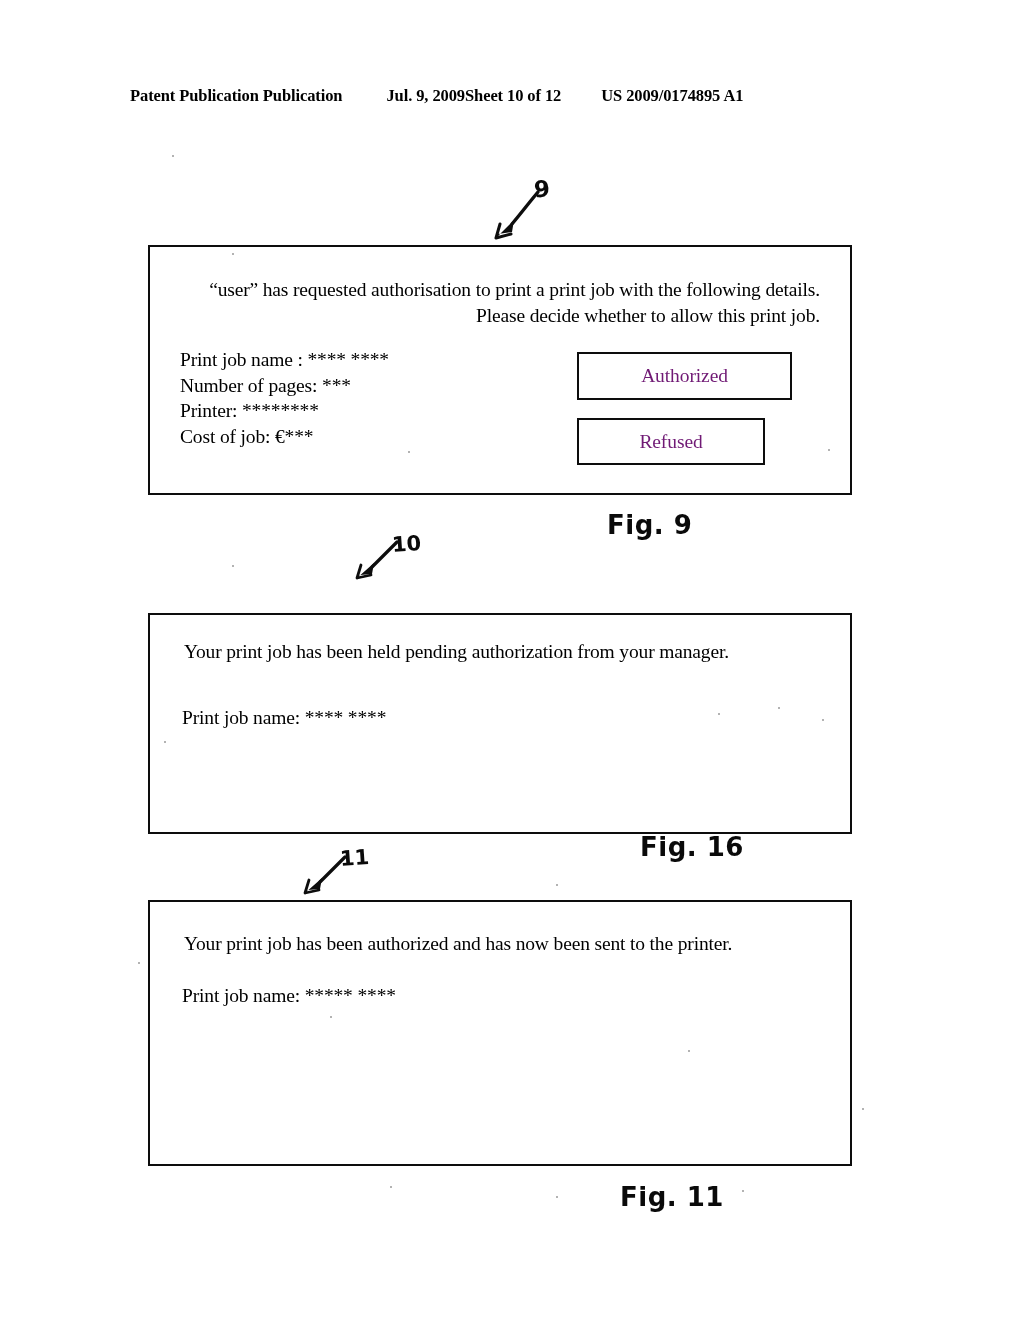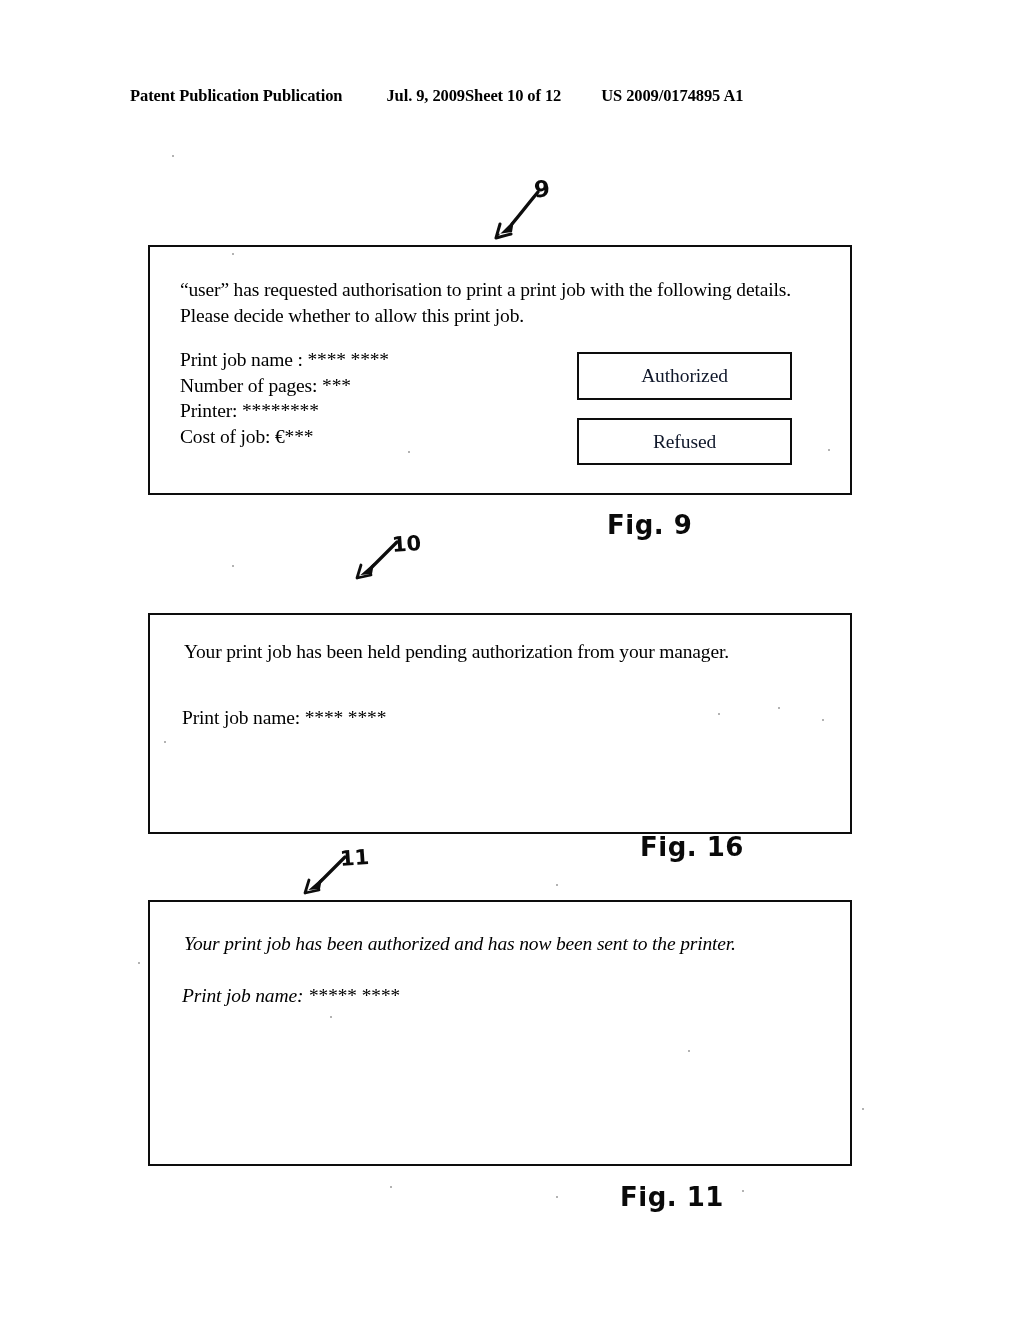--- a/index.html
+++ b/index.html
@@ -37,28 +37,29 @@
 
   
   .fig-box {
     position: absolute;
     border: 2px solid #0d0d0d;
     background: #ffffff;
     box-sizing: border-box;
   }
   #fig9-box  { left: 148px; top: 245px;  width: 704px; height: 250px; }
   #fig10-box { left: 148px; top: 613px;  width: 704px; height: 221px; font-family: Liberation Serif, serif; }
-  #fig11-box { left: 148px; top: 900px;  width: 704px; height: 266px; font-style: italic; }
+  #fig11-box { left: 148px; top: 900px;  width: 704px; height: 266px; }
 
   
   .dlg-prompt {
     position: absolute;
     font-size: 19.5px;
     line-height: 26px;
     letter-spacing: -0.15px;
+    text-align: right;
   }
   #fig9-prompt { left: 30px; top: 30px; width: 640px; }
 
   .dlg-details {
     position: absolute;
     left: 30px;
     top: 100px;
     font-size: 19.5px;
     line-height: 25.5px;
     letter-spacing: -0.15px;
@@ -81,25 +82,25 @@
     position: absolute;
     border: 2px solid #0d0d0d;
     background: #ffffff;
     box-sizing: border-box;
     display: flex;
     align-items: center;
     justify-content: center;
     font-family: "Liberation Serif", "DejaVu Serif", serif;
     font-size: 19.5px;
     letter-spacing: -0.1px;
-    color: #0f172a;
+    color: #701a75;
     cursor: pointer;
   }
   #btn-authorized { left: 427px; top: 105px; width: 215px; height: 48px; }
-  #btn-refused    { left: 427px; top: 171px; width: 215px; height: 47px; }
+  #btn-refused    { left: 427px; top: 171px; width: 188px; height: 47px; }
 
   
   .hand {
     position: absolute;
     font-family: "DejaVu Sans", sans-serif;
     color: #0a0a0a;
     font-weight: 600;
     white-space: nowrap;
   }
   .hand-num {

